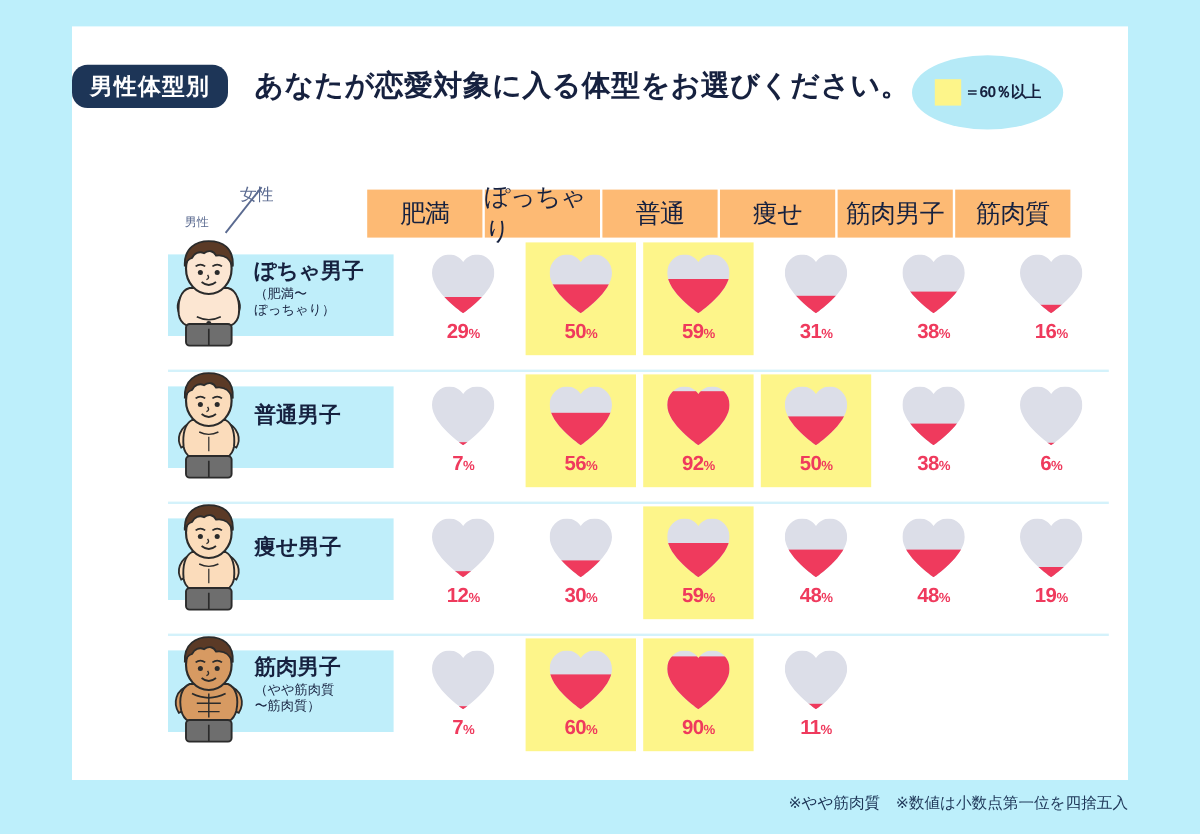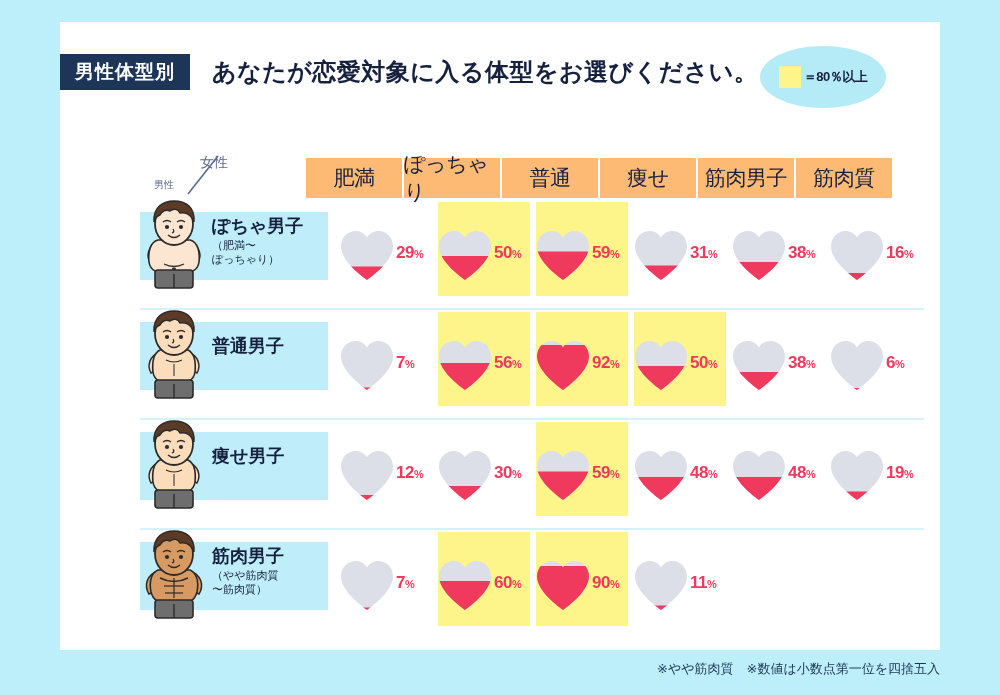--- a/index.html
+++ b/index.html
@@ -13,21 +13,21 @@
     position:absolute;left:60px;top:22px;width:880px;height:628px;
     background:#ffffff;
   }
 
   
   .header{position:absolute;left:60px;top:48px;width:840px;height:54px;}
   .tag{
     position:absolute;left:0;top:6px;width:130px;height:36px;
     background:#1d3557;color:#ffffff;
     font-size:19px;font-weight:bold;letter-spacing:1px;
-    display:flex;align-items:center;justify-content:center;
+    display:flex;align-items:center;justify-content:center;border-radius:13px;
   }
   .headline{
     position:absolute;left:152px;top:4px;
     font-size:24px;font-weight:bold;color:#16213f;
     letter-spacing:0.5px;white-space:nowrap;line-height:40px;
   }
   .legend{
     position:absolute;left:700px;top:-2px;width:126px;height:62px;
     background:#b5eaf7;border-radius:50%;
     display:flex;align-items:center;justify-content:center;gap:3px;
@@ -68,21 +68,21 @@
   .rowlabel.two .name{top:4px;}
   .rowlabel .sub{
     position:absolute;left:72px;top:28px;
     font-size:11px;color:#16213f;line-height:14px;white-space:pre-line;
   }
   .avatar{position:absolute;left:-4px;top:-14px;width:76px;height:96px;}
 
   .cells{position:absolute;left:306px;top:0px;display:flex;gap:2px;}
   .cell{
     width:96px;height:100px;position:relative;
-    display:flex;align-items:center;justify-content:flex-start;
+    display:flex;flex-direction:column;align-items:center;justify-content:flex-start;
   }
   .cell .hl{
     position:absolute;left:2px;top:2px;width:92px;height:94px;background:#fdf58a;
   }
   .heartwrap{position:relative;margin-top:10px;width:58px;height:52px;z-index:2;}
   .pct{
     position:relative;z-index:2;margin-top:5px;
     font-size:17px;color:#ef3a5d;font-weight:bold;letter-spacing:-0.5px;
   }
   .pct .u{font-size:11px;}
@@ -96,21 +96,21 @@
 </head>
 <body>
 
 <div class="card"></div>
 
 <div class="header">
   <div class="tag">男性体型別</div>
   <div class="headline">あなたが恋愛対象に入る体型をお選びください。</div>
   <div class="legend">
     <span class="legend-swatch"></span>
-    <span class="legend-text">＝80％以上</span>
+    <span class="legend-text">＝60％以上</span>
   </div>
 </div>
 
 <div class="corner">
   <svg width="120" height="52">
     <line x1="40" y1="42" x2="70" y2="4" stroke="#5a6a90" stroke-width="1.6"></line>
   </svg>
   <span class="male">男性</span>
   <span class="female">女性</span>
 </div>

